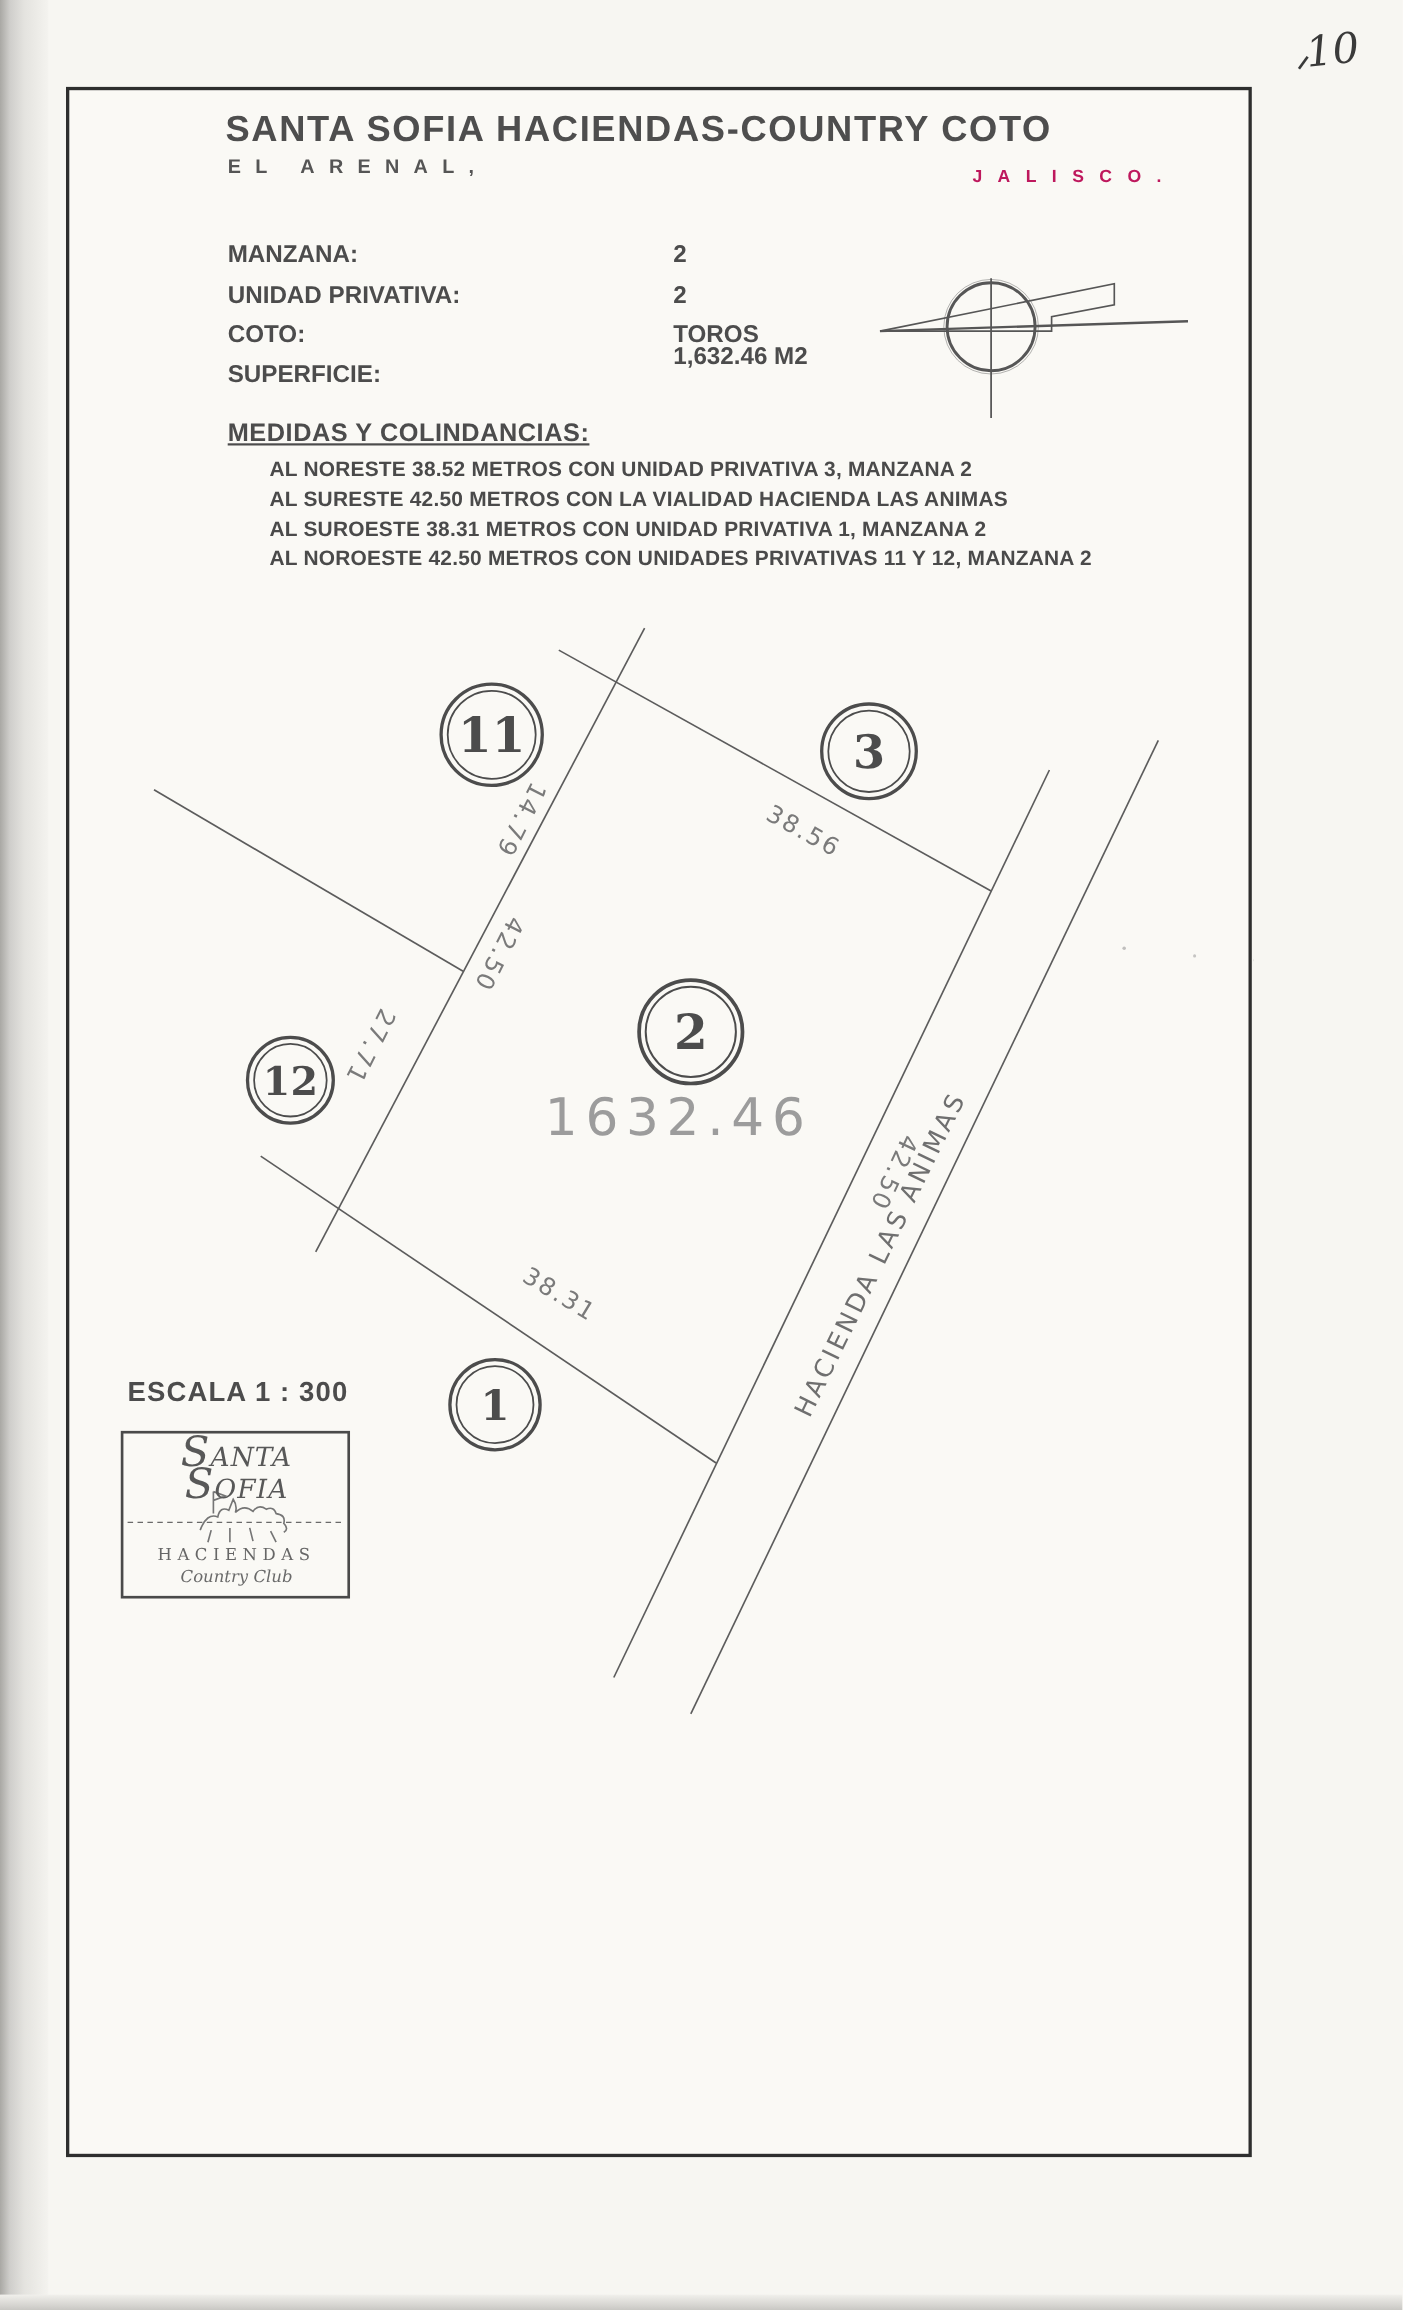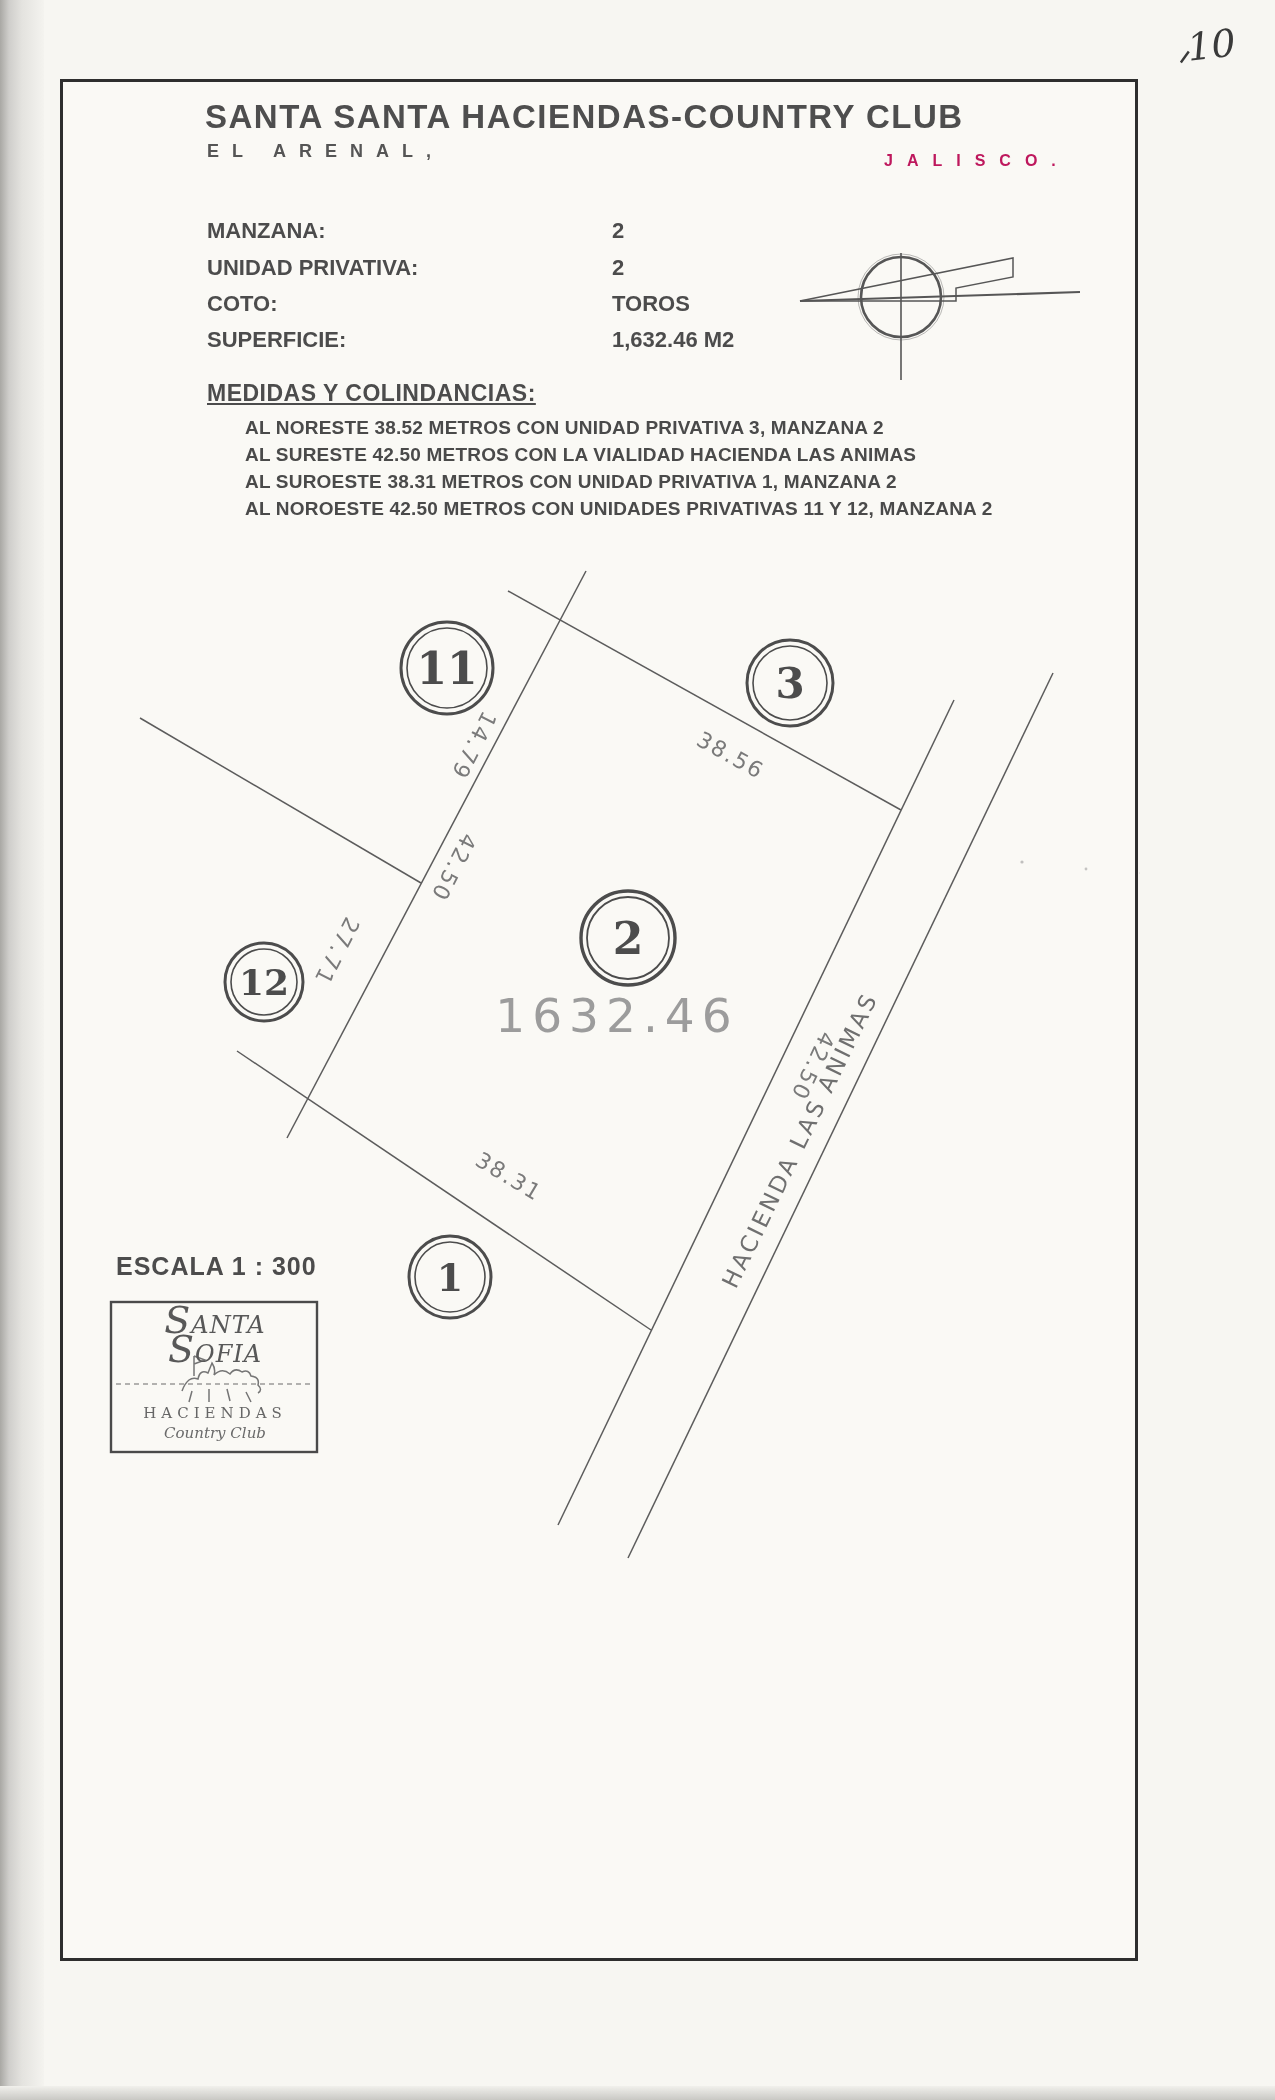--- a/index.html
+++ b/index.html
@@ -52,32 +52,32 @@
 
 <div class="abs page-number">
   <svg width="18" height="30" viewBox="0 0 18 30">
     <path d="M4,22 L13,12" stroke="#3a3a3a" stroke-width="2.4" fill="none"></path>
   </svg>
   <span>10</span>
 </div>
 
 <div class="abs frame"></div>
 
-<div class="abs title">SANTA SANTA HACIENDAS-COUNTRY CLUB</div>
+<div class="abs title">SANTA SOFIA HACIENDAS-COUNTRY COTO</div>
 <div class="abs sub-left">EL ARENAL,</div>
 <div class="abs sub-right">JALISCO.</div>
 
 <div class="abs ink info-label" style="top:218px">MANZANA:</div>
 <div class="abs ink info-value" style="top:218px">2</div>
 <div class="abs ink info-label" style="top:255px">UNIDAD PRIVATIVA:</div>
 <div class="abs ink info-value" style="top:255px">2</div>
 <div class="abs ink info-label" style="top:291px">COTO:</div>
 <div class="abs ink info-value" style="top:291px">TOROS</div>
 <div class="abs ink info-label" style="top:327px">SUPERFICIE:</div>
-<div class="abs ink info-value" style="top:327px">1,632.46 M2</div>
+<div class="abs ink info-value" style="top:311px">1,632.46 M2</div>
 
 <svg class="abs" style="left:770px;top:230px" width="350" height="170" viewBox="770 230 350 170">
   <line x1="800" y1="301" x2="1080" y2="292" stroke="#565656" stroke-width="2.2"></line>
   <line x1="901" y1="253" x2="901" y2="380" stroke="#565656" stroke-width="1.6"></line>
   <circle cx="901" cy="297" r="40" stroke="#565656" stroke-width="2.6" fill="none"></circle>
   <circle cx="901" cy="297" r="43" stroke="#565656" stroke-width="0.8" fill="none" opacity="0.5"></circle>
   <path d="M800,301 L1013,258 L1013,277 L956,288 L956,301 Z" stroke="#565656" stroke-width="1.5" fill="none"></path>
 </svg>
 
 <div class="abs ink medidas-heading">MEDIDAS Y COLINDANCIAS:</div>

